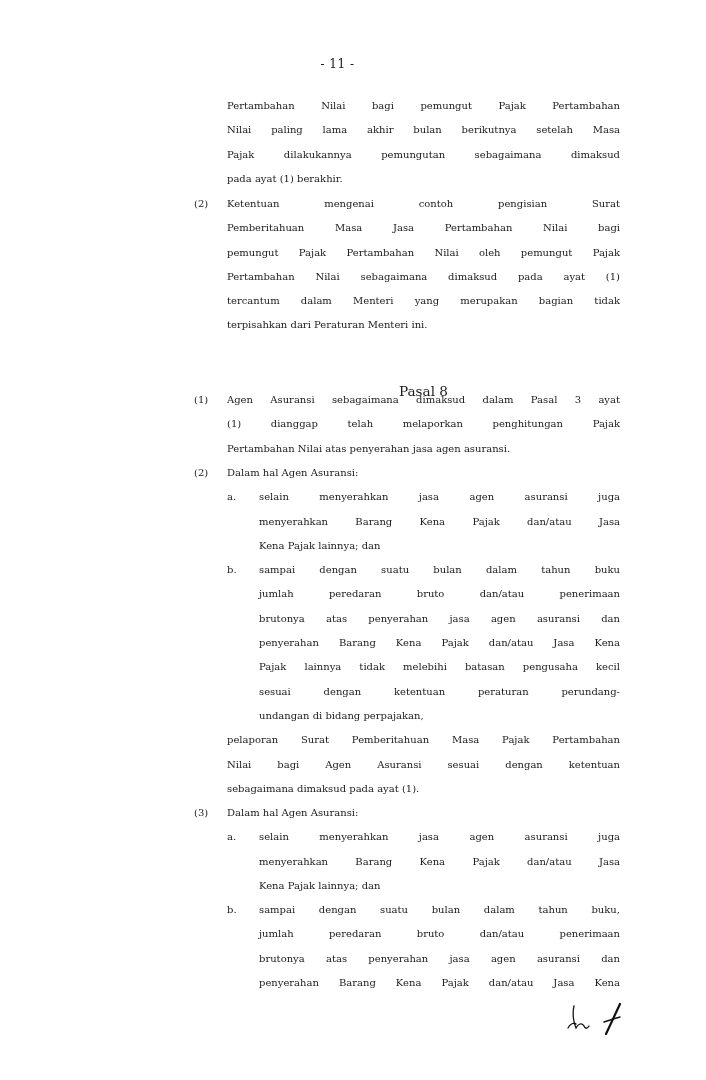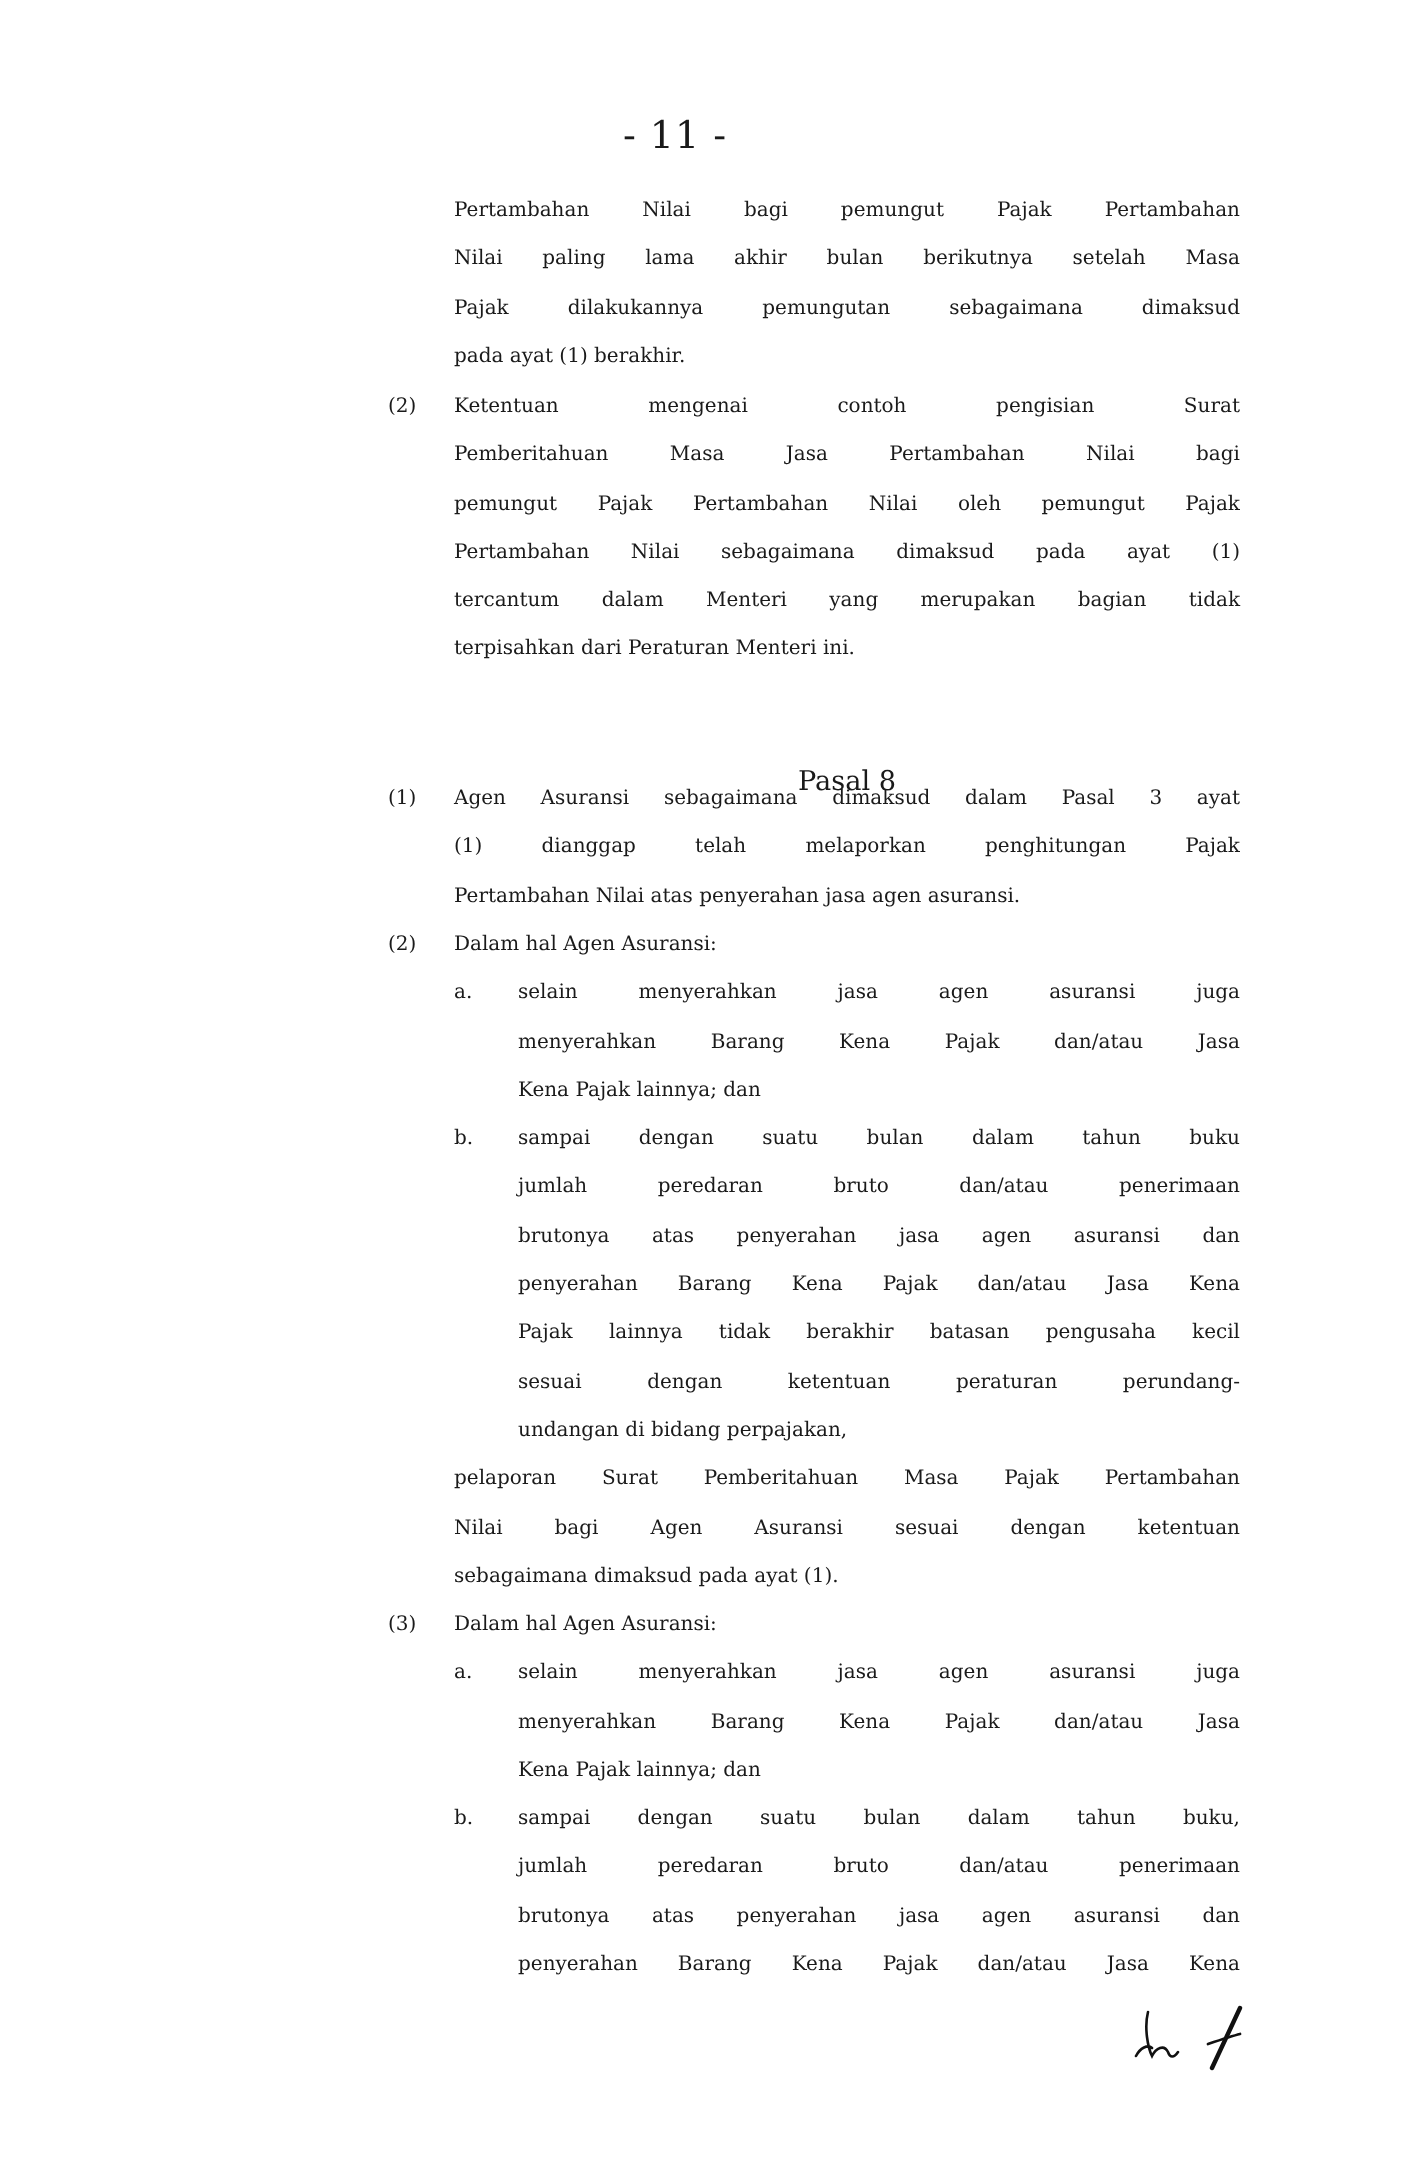--- a/index.html
+++ b/index.html
@@ -2,21 +2,21 @@
 <html><head>
   <meta charset="utf-8">
   <style>
     html, body { margin: 0; padding: 0; }
     body {
       width: 706px; height: 1080px; background: #ffffff; position: relative; overflow: hidden;
       font-family: "DejaVu Serif", "Liberation Serif", serif; color: #1a1a1a;
     }
     .page-number {
       position: absolute; top: 57px; left: 0; width: 675px; text-align: center;
-      font-size: 19px; letter-spacing: 0.5px;
+      font-size: 12px; letter-spacing: 0.5px;
     }
     .para {
       position: absolute; left: 194px; width: 426px;
       font-size: 10px; line-height: 24.3px;
     }
     .row { display: flex; }
     .num { width: 33px; flex: none; }
     .body { flex: 1; text-align: justify; text-align-last: left; }
     .sub { display: flex; }
     .sublbl { width: 32px; flex: none; }
@@ -85,21 +85,21 @@
           <span class="line last">Kena Pajak lainnya; dan</span>
         </div>
       </div>
       <div class="sub">
         <span class="sublbl">b.</span>
         <div class="body">
           <span class="line">sampai dengan suatu bulan dalam tahun buku</span>
           <span class="line">jumlah peredaran bruto dan/atau penerimaan</span>
           <span class="line">brutonya atas penyerahan jasa agen asuransi dan</span>
           <span class="line">penyerahan Barang Kena Pajak dan/atau Jasa Kena</span>
-          <span class="line">Pajak lainnya tidak berakhir batasan pengusaha kecil</span>
+          <span class="line">Pajak lainnya tidak melebihi batasan pengusaha kecil</span>
           <span class="line">sesuai dengan ketentuan peraturan perundang-</span>
           <span class="line last">undangan di bidang perpajakan,</span>
         </div>
       </div>
       <span class="line">pelaporan Surat Pemberitahuan Masa Pajak Pertambahan</span>
       <span class="line">Nilai bagi Agen Asuransi sesuai dengan ketentuan</span>
       <span class="line last">sebagaimana dimaksud pada ayat (1).</span>
     </div>
   </div>
 </div>

